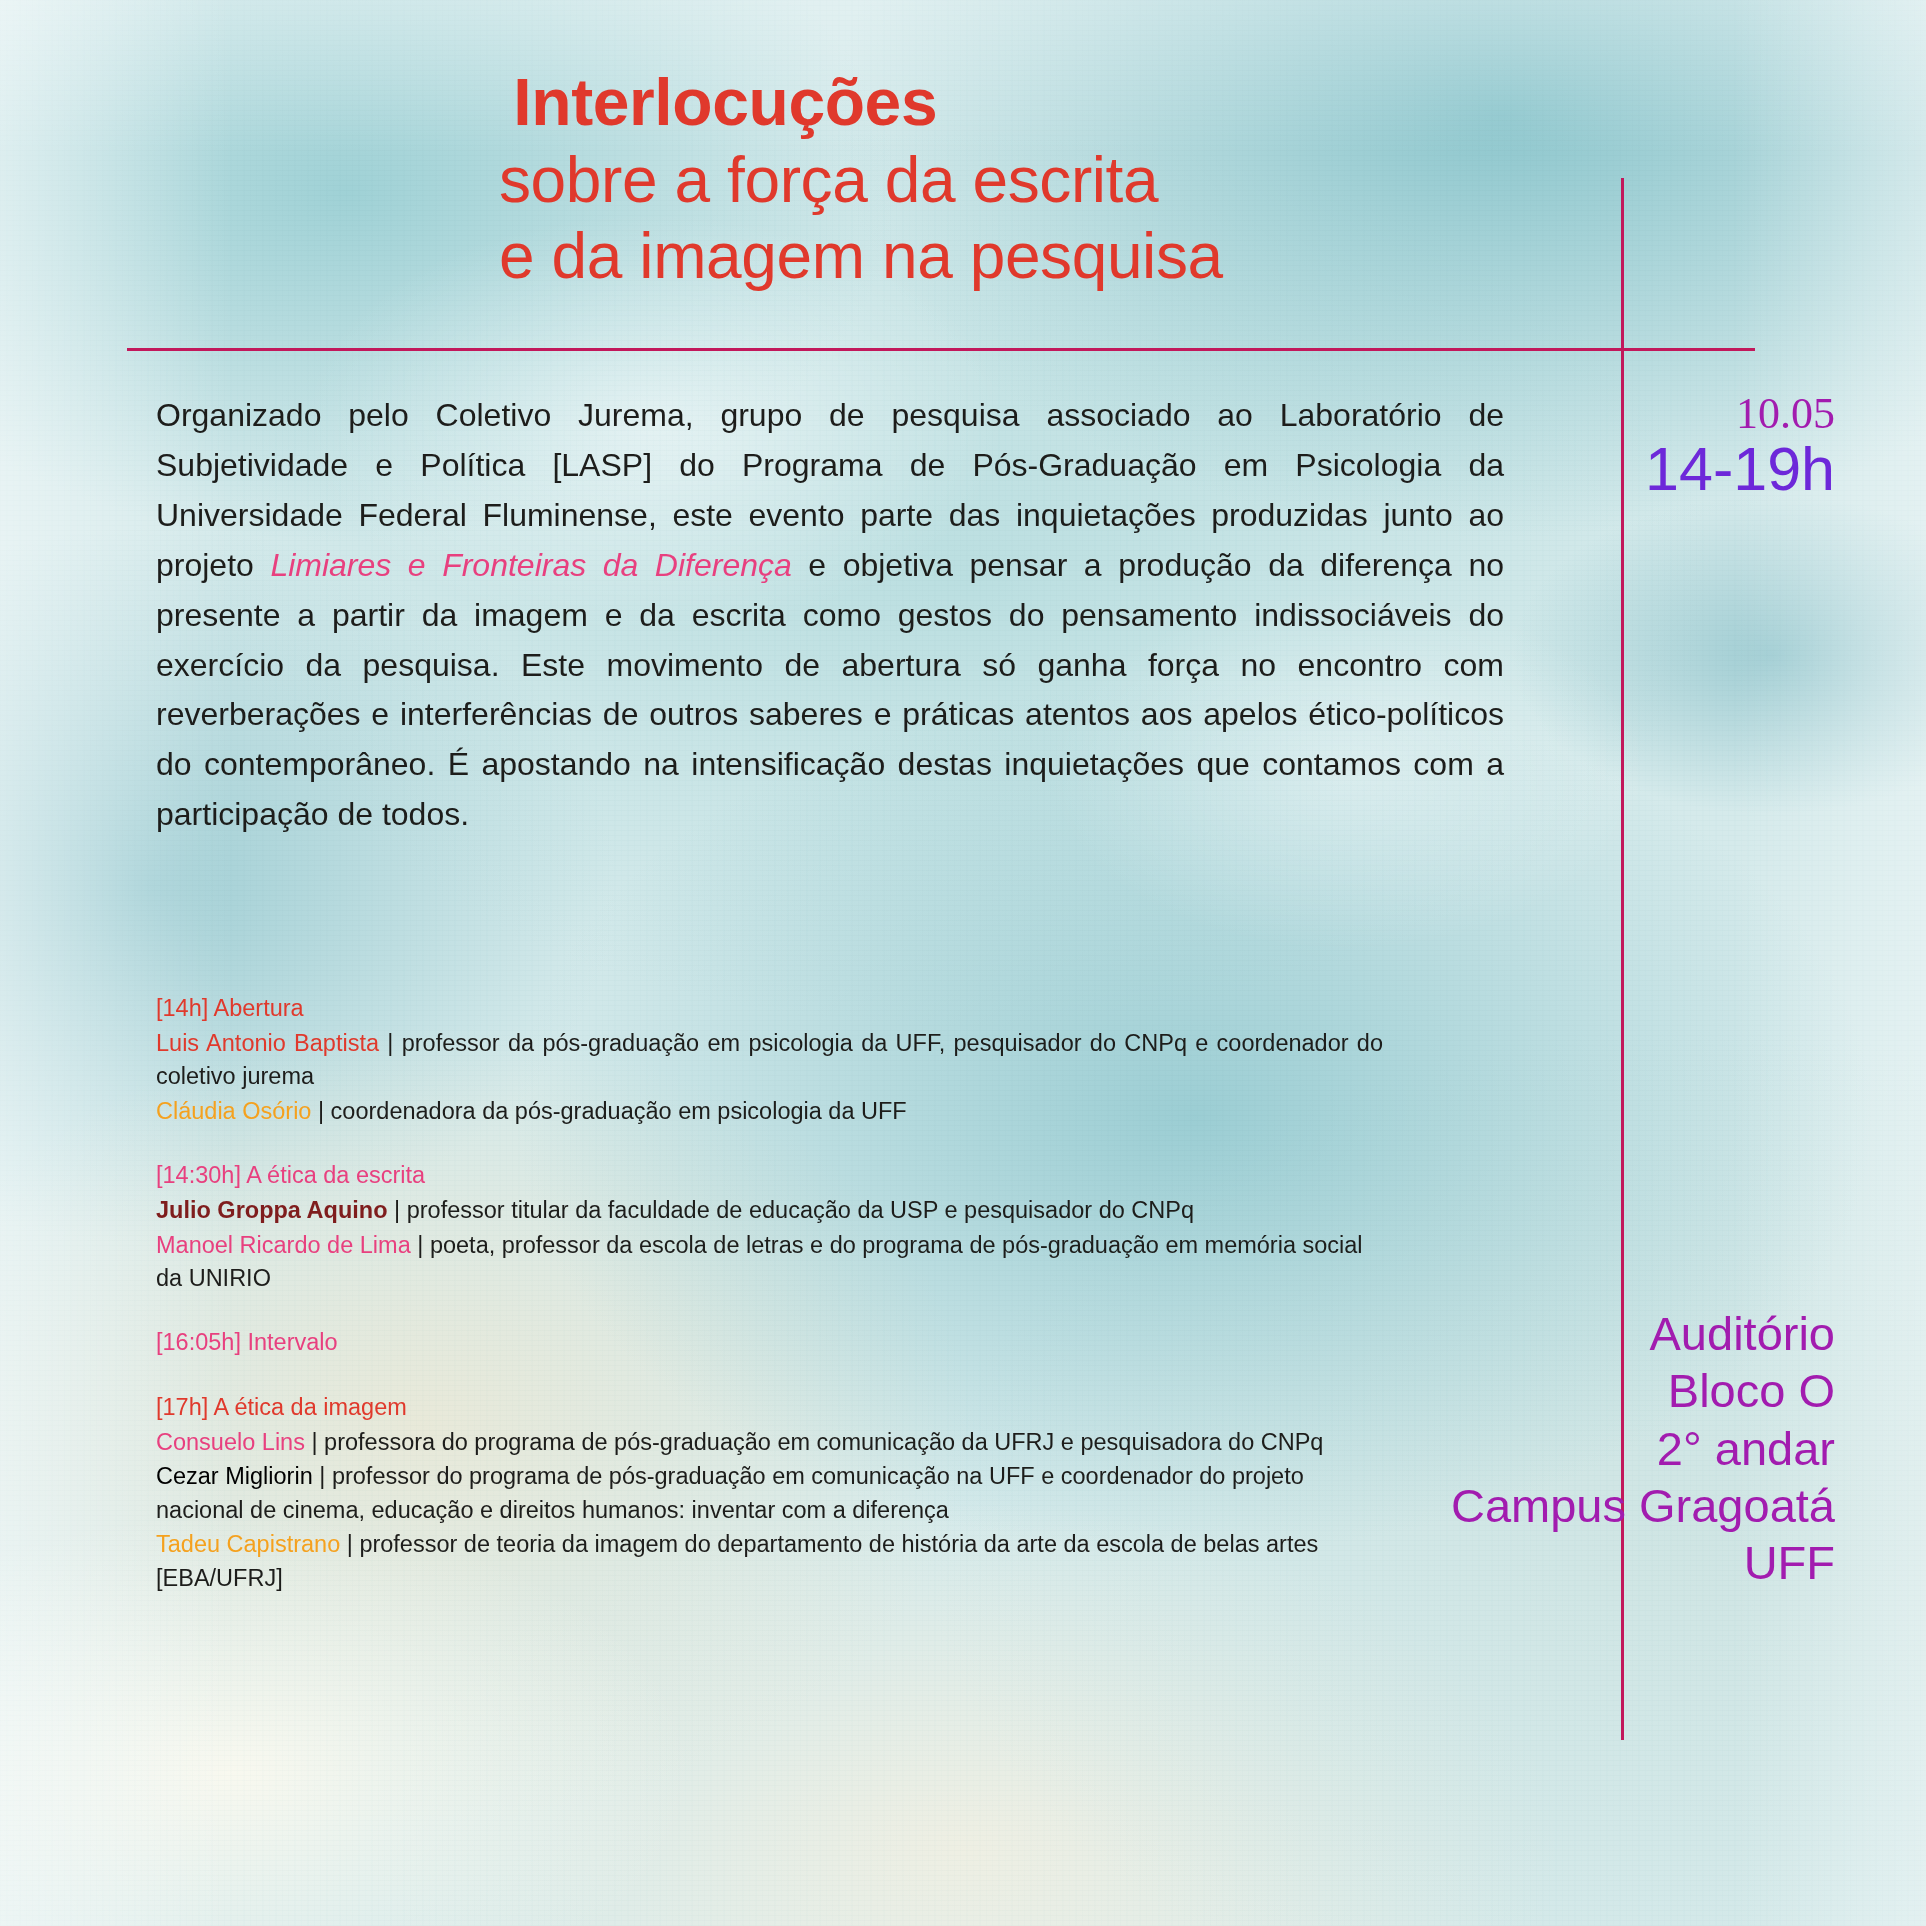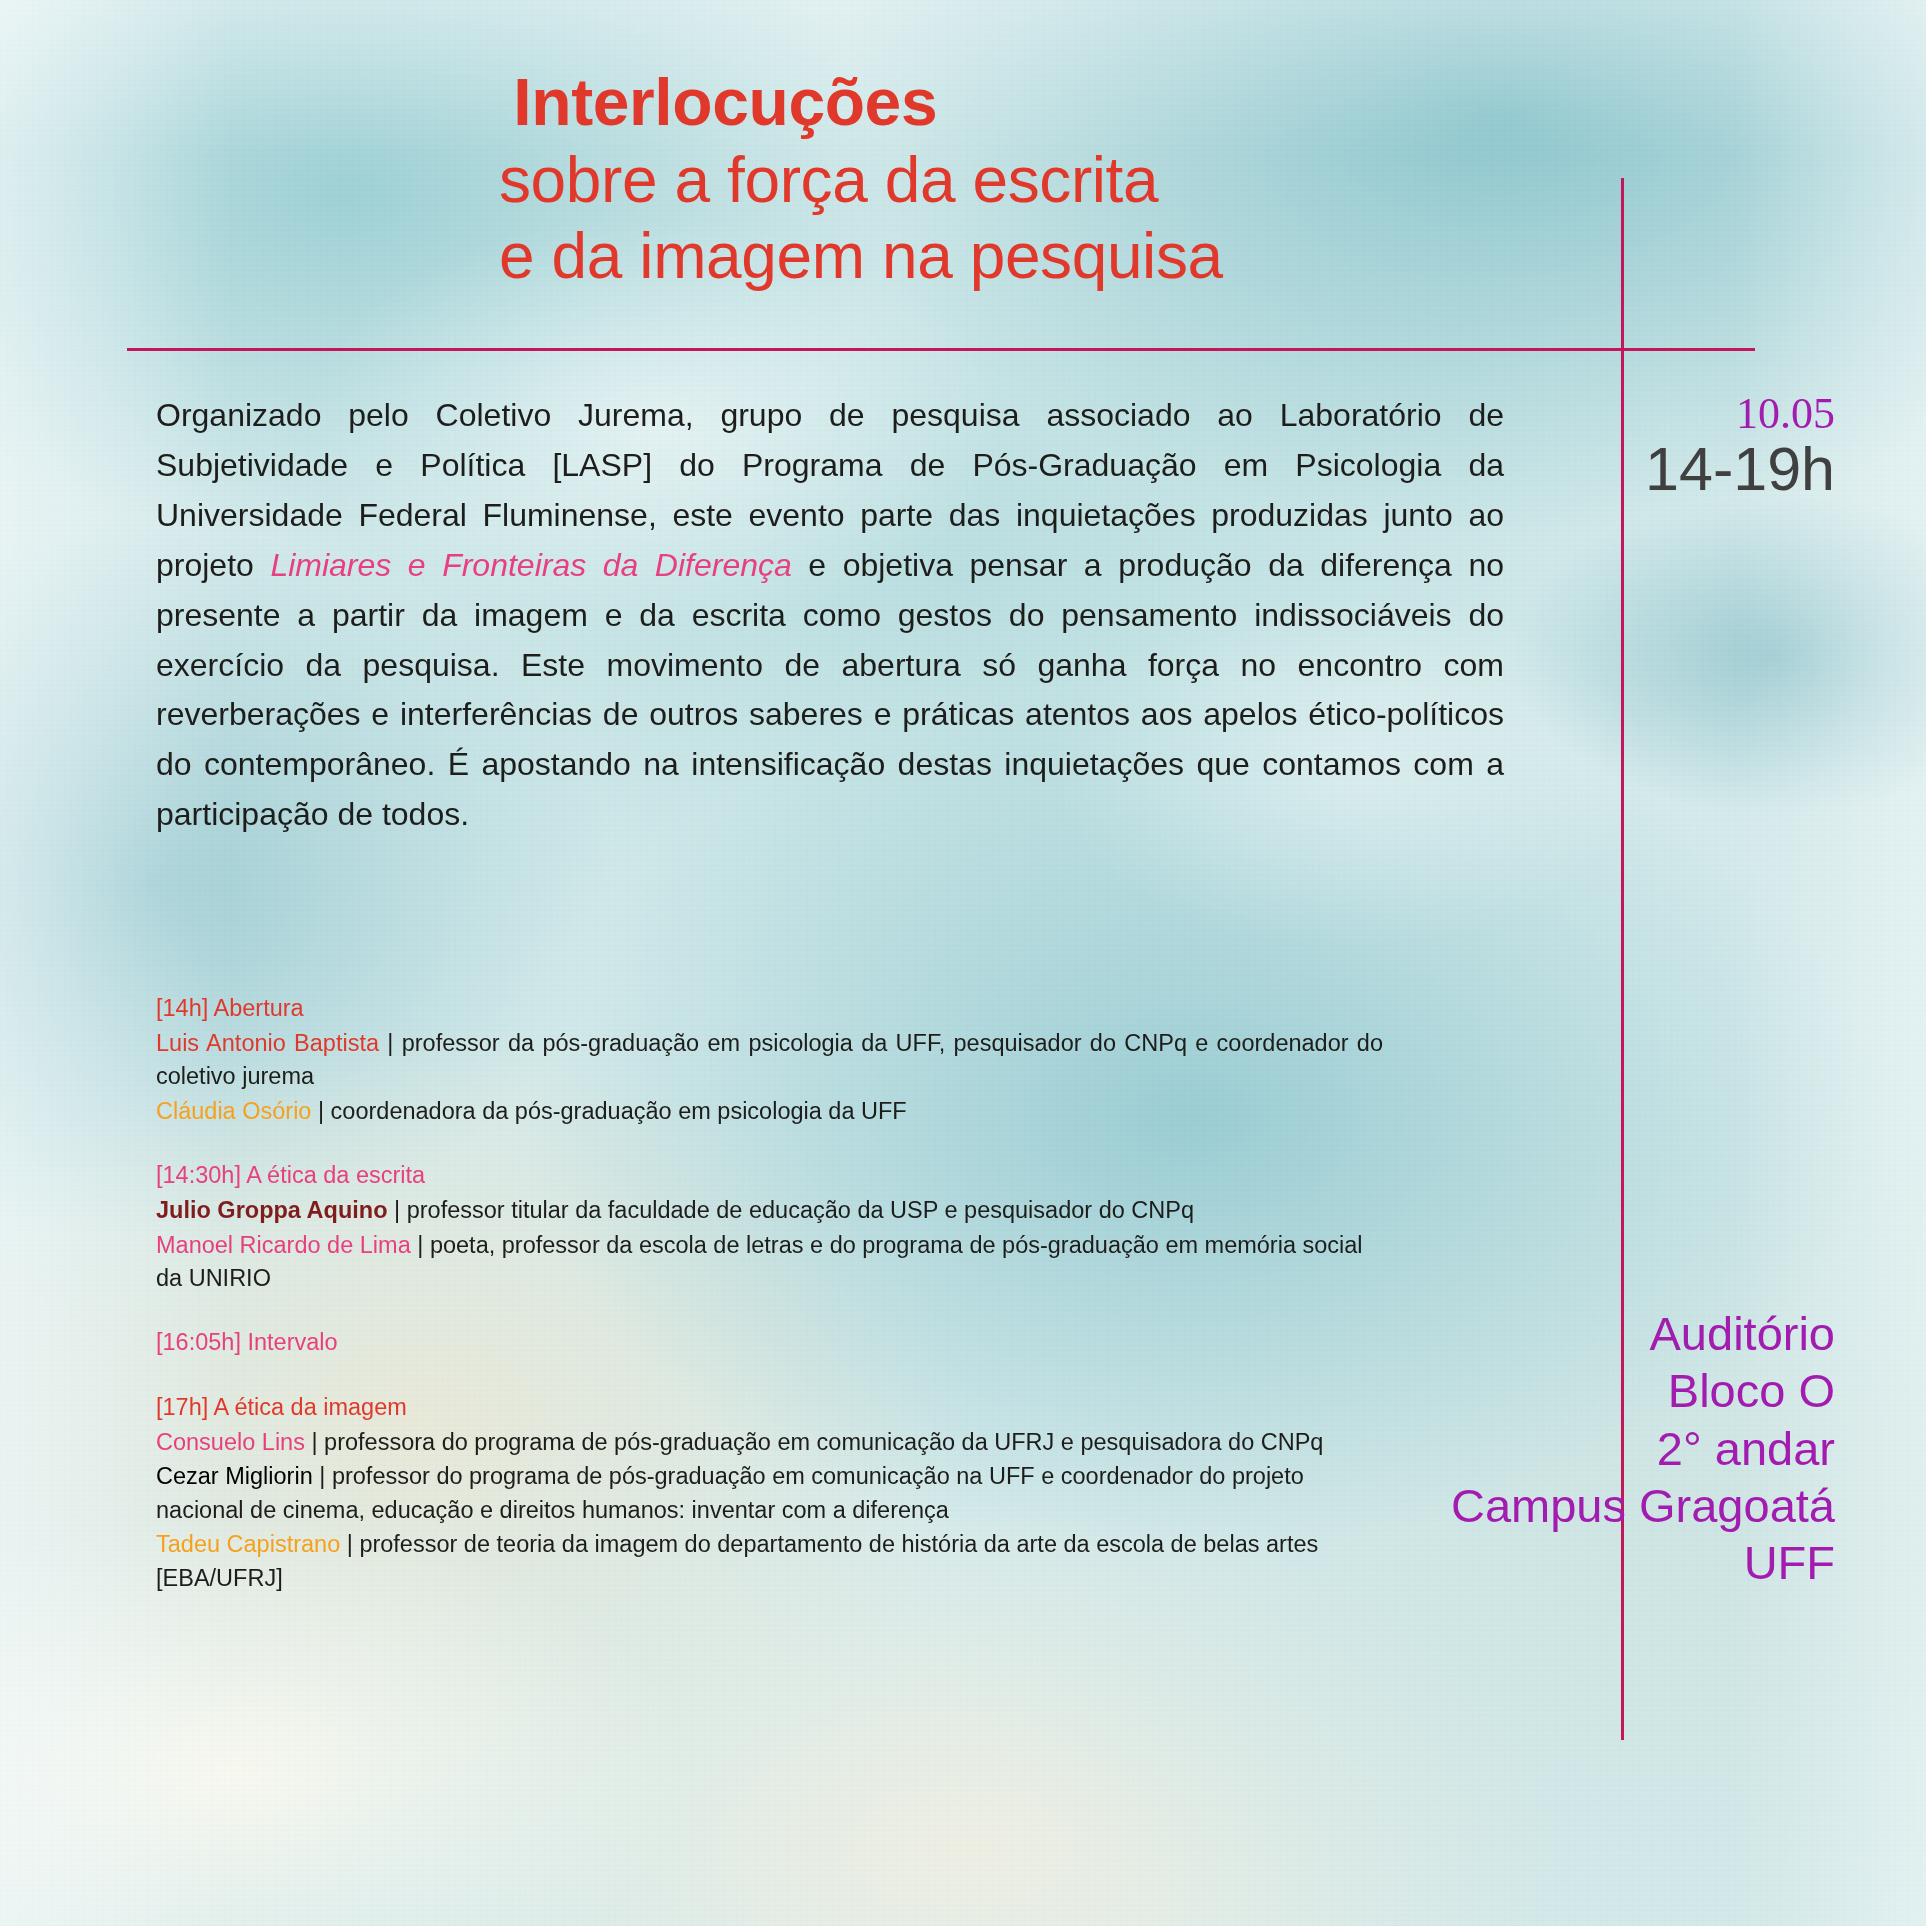--- a/index.html
+++ b/index.html
@@ -164,21 +164,21 @@
     text-align: right;
     line-height: 1.05;
   }
   .date-day {
     color: #a21caf;
     font-size: 44px;
     font-weight: 400;
     font-family: Liberation Serif, serif;
   }
   .date-hours {
-    color: #404040;
+    color: #6d28d9;
     font-size: 61px;
     font-weight: 400;
   }
 
   
   .venue {
     position: absolute;
     right: 91px;
     top: 1305px;
     text-align: right;

